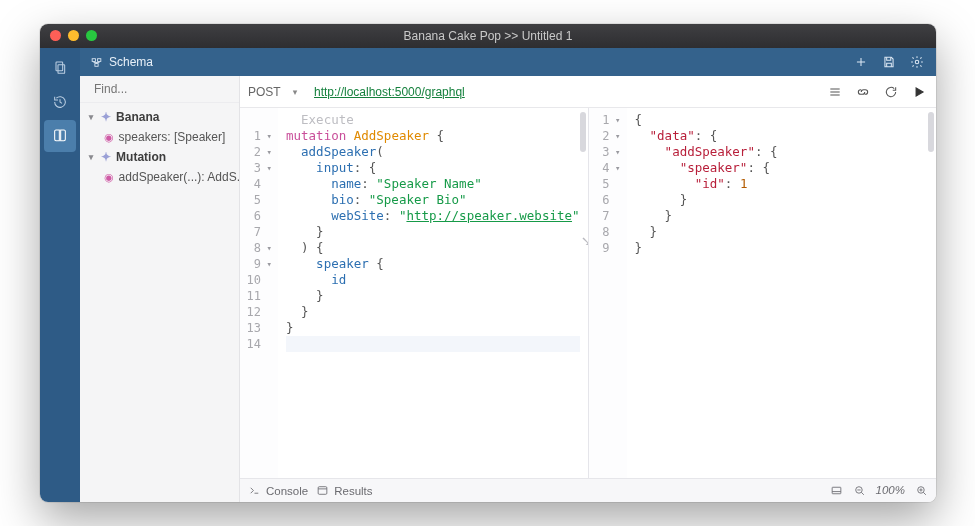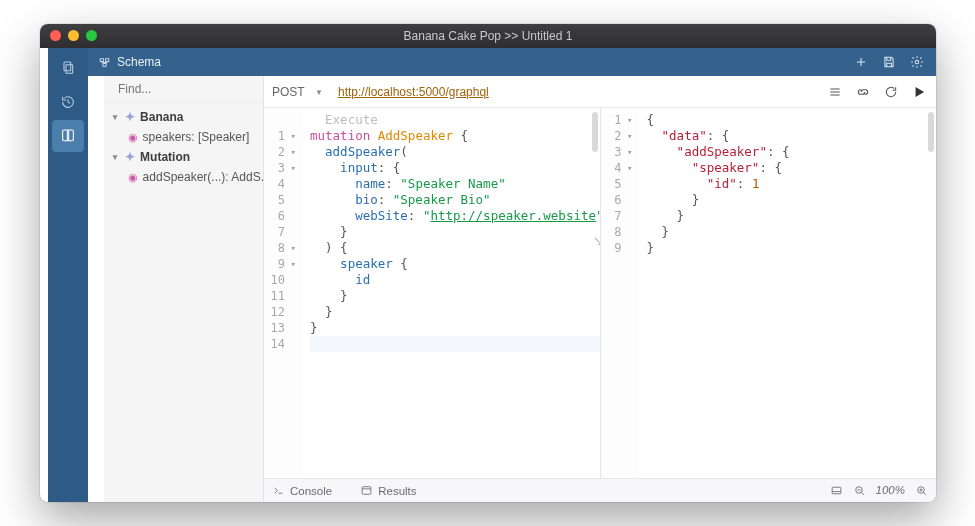--- a/index.html
+++ b/index.html
@@ -14,21 +14,21 @@
   
   .titlebar {
     height: 24px; background: linear-gradient(#3f3f42,#2e2e31); color: #c9c9c9;
     display: flex; align-items: center; justify-content: center; font-size: 12px;
     position: relative; flex: 0 0 auto;
   }
   .traffic { position: absolute; left: 10px; top: 6px; display: flex; gap: 7px; }
   .traffic span { width: 11px; height: 11px; border-radius: 50%; display:block; }
   .tl-close{background:#ff5f57}.tl-min{background:#febc2e}.tl-max{background:#28c840}
 
-  .body { flex: 1; display: flex; min-height: 0; padding-left: 8px; }
+  .body { flex: 1; display: flex; min-height: 0; }
   
   .activity {
     width: 40px; background: #2e5b86; display: flex; flex-direction: column; align-items: center;
     padding-top: 4px; gap: 2px;
   }
   .activity .act {
     width: 32px; height: 32px; border-radius: 4px; display:flex; align-items:center; justify-content:center;
     color: #b9cde1; cursor: pointer;
   }
   .activity .act.active { background: #4b7eab; color: #fff; }
@@ -54,40 +54,39 @@
   .tab-actions { display:flex; align-items:center; gap:6px; padding-right:8px; }
   .tab-actions .btn { width:22px; height:22px; color:#dbe7f3; display:flex; align-items:center; justify-content:center; cursor:pointer; }
   .tab-actions svg{width:14px;height:14px;stroke:currentColor;fill:none;stroke-width:1.8}
 
   
   .split { flex:1; display:flex; min-height:0; }
 
   .schema-panel {
     width: 160px; background:#f5f5f6; border-right:1px solid #e3e3e6; display:flex; flex-direction:column;
     color:#4a4a4a;
-    margin-left:16px;
   }
   .schema-search { display:flex; align-items:center; gap:6px; padding:6px 8px; color:#8a8a8f; border-bottom:1px solid #ececef;}
   .schema-search input { border:none; background:transparent; outline:none; flex:1; font-size:12px; color:#555; }
   .tree { padding: 4px 0; font-size: 12px; overflow:auto; flex:1;}
   .tree-row { display:flex; align-items:center; gap:5px; padding:3px 6px; white-space:nowrap; cursor:pointer;}
   .tree-row.group { font-weight:600; color:#3d3d3d;}
   .tree-row.child { padding-left: 24px; color:#555;}
   .tw { width:10px; text-align:center; color:#8a8a8f; font-size:9px; }
   .ic-tiny { color:#9aa0d6; }
   .ic-cube { color:#cf5aa5; font-size:11px; }
 
   
   .editors { flex:1; display:flex; flex-direction:column; min-width:0; }
   .addr {
     height: 32px; display:flex; align-items:center; border-bottom:1px solid #e8e8eb; padding:0 8px; gap:10px;
     color:#555; font-size:12px;
   }
   .method { width:56px; display:flex; align-items:center; gap:12px; color:#666; cursor:pointer;}
-  .addr input.url { flex:1; border:none; outline:none; font-size:12px; color:#a16207; background:transparent; }
+  .addr input.url { flex:1; border:none; outline:none; font-size:12px; color:#15803d; background:transparent; }
   .addr-actions { display:flex; gap:10px; align-items:center; color:#555; }
   .addr-actions .ibtn { width:18px; height:18px; display:flex; align-items:center; justify-content:center; cursor:pointer;}
   .addr-actions svg{width:14px;height:14px;stroke:currentColor;fill:none;stroke-width:1.8}
   .addr-actions .play svg{fill:#333;stroke:#333}
 
   .panes { flex:1; display:flex; min-height:0; }
   .pane { flex:1; display:flex; overflow:auto; position:relative; }
   .pane + .pane { border-left:1px solid #e5e5ea; }
   .gutter {
     flex:0 0 38px; text-align:right; padding:4px 6px 4px 0; color:#a8a8ad;
@@ -113,21 +112,21 @@
   .mini-scroll { position:absolute; right:2px; top:4px; width:6px; height:40px; background:#d8d8dd; border-radius:3px;}
   .res-kw { color:#b81f3a; }
 
   .handle {
     position:absolute; right:-4px; top:118px; width:10px; height:30px; display:flex; align-items:center; justify-content:center;
     color:#b9b9bf; font-size:14px; cursor:ew-resize;
   }
 
   .statusbar {
     height:24px; border-top:1px solid #e6e6ea; background:#f7f7f9; display:flex; align-items:center;
-    font-size:11.5px; color:#6b6b70; padding:0 8px; gap:28px;
+    font-size:11.5px; color:#6b6b70; padding:0 8px; gap:8px;
   }
   .statusbar .fill{flex:1}
   .sb-btn{display:flex; align-items:center; gap:5px; cursor:pointer;}
   .sb-right{display:flex; gap:10px;font-style:italic;}
   .sb-right svg{width:13px;height:13px;stroke:currentColor;fill:none;stroke-width:1.6}
   .svgico{width:13px;height:13px;stroke:currentColor;fill:none;stroke-width:1.6}
 </style>
 </head>
 <body>
 

